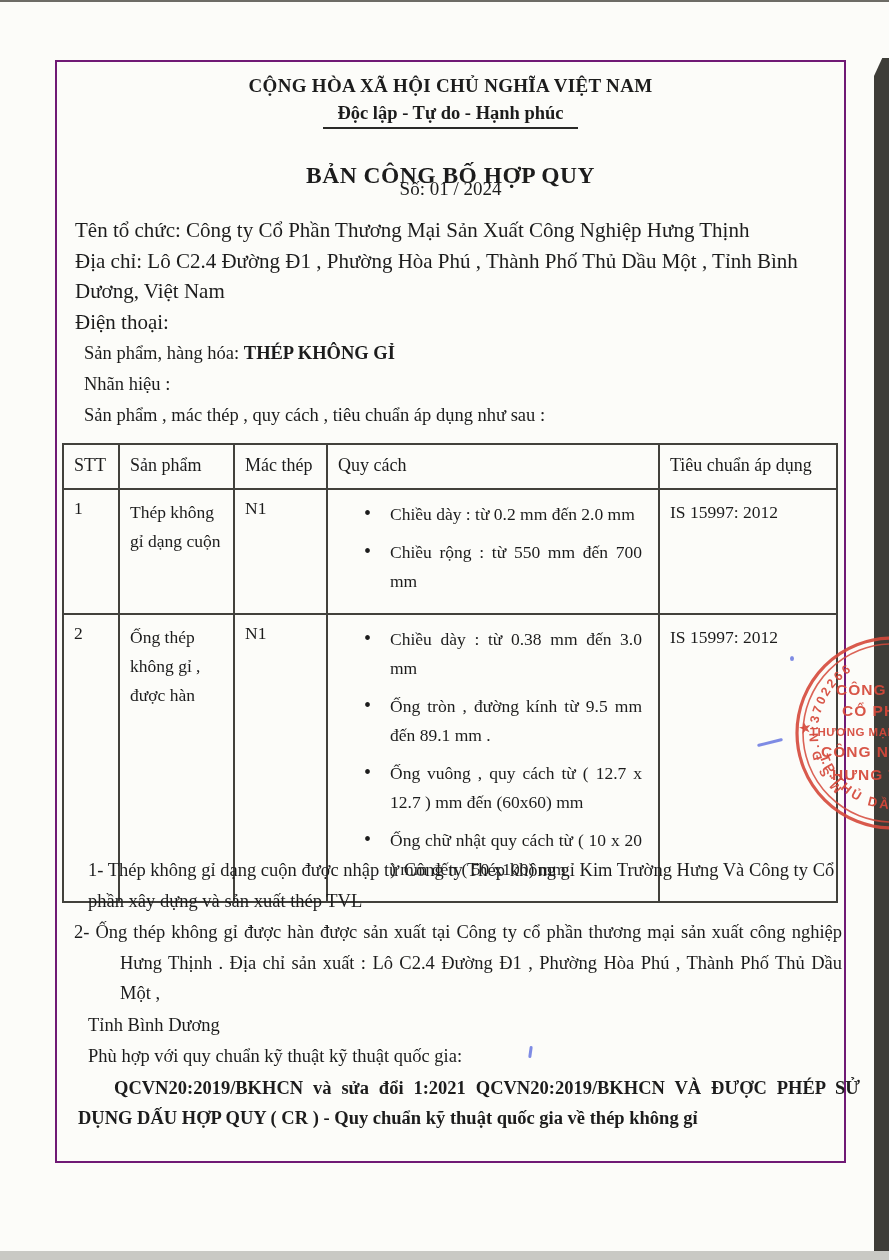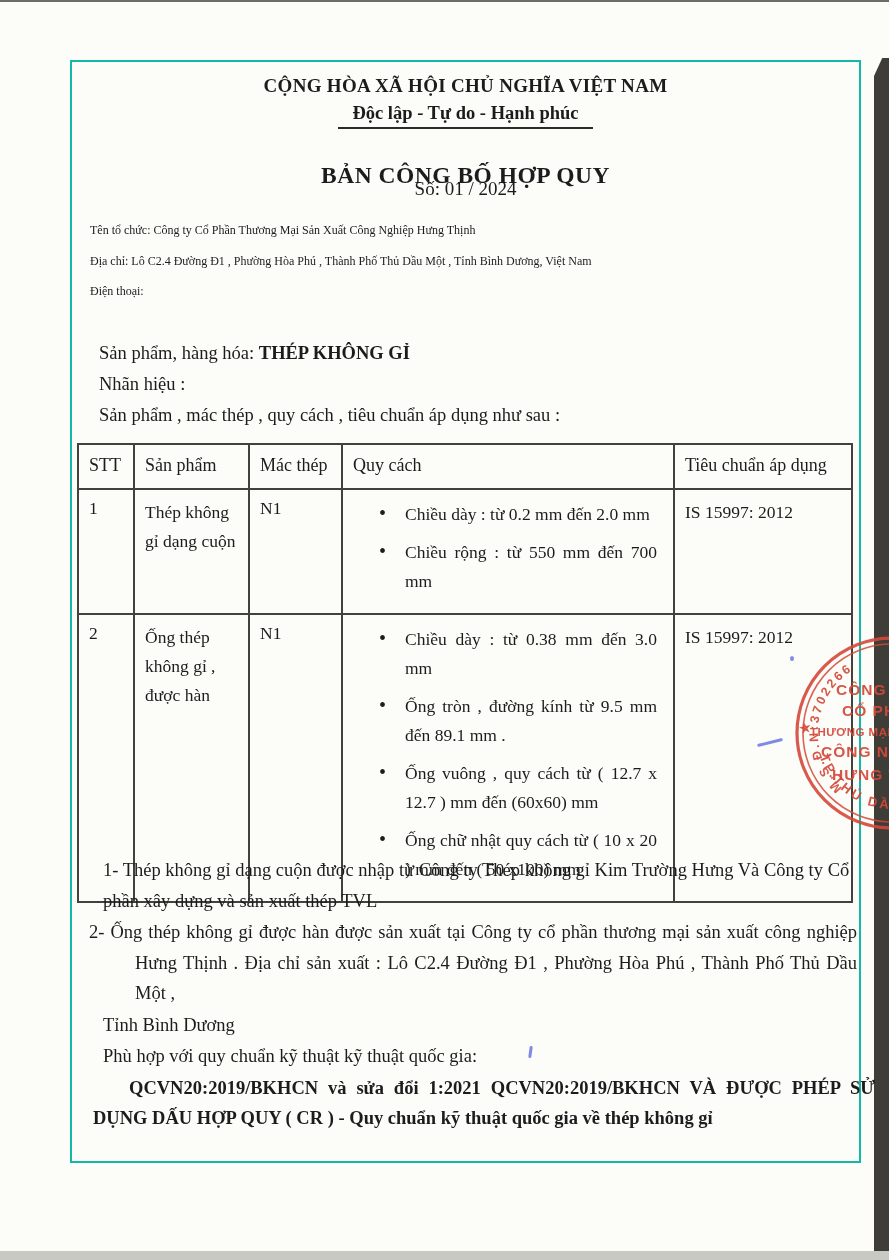--- a/index.html
+++ b/index.html
@@ -10,29 +10,29 @@
     color:#1c1c1c;
   }
   .scan-top-line{position:absolute;left:0;top:0;width:889px;height:2px;background:#53524c;opacity:.85;}
   .scan-right-band{
     position:absolute;top:58px;left:874px;width:15px;height:1194px;background:#3e3d38;
     clip-path:polygon(55% 0,100% 0,100% 100%,0 100%,0 1.5%);
   }
   .scan-bottom-band{position:absolute;left:0;top:1251px;width:889px;height:9px;background:#c9c9c4;}
   .border-box{
     position:absolute;left:55px;top:60px;width:787px;height:1099px;
-    border:2px solid #14b8a6;background:transparent;margin-left:15px;
+    border:2px solid #701a75;background:transparent;
   }
   .center{text-align:center;}
   .nat-line1{position:absolute;top:13px;left:0;width:100%;font-weight:bold;font-size:19px;letter-spacing:.3px;}
   .nat-line2-wrap{position:absolute;top:41px;left:0;width:100%;}
   .nat-line2{display:inline-block;font-weight:bold;font-size:18.5px;border-bottom:2px solid #2a2a28;padding:0 14px 3px 14px;}
   .doc-title{position:absolute;top:100px;left:0;width:100%;font-weight:bold;font-size:23.5px;letter-spacing:.5px;}
   .doc-number{position:absolute;top:116px;left:0;width:100%;font-size:19px;}
-  .org-block{position:absolute;top:153px;left:18px;width:752px;font-size:12px;line-height:30.5px;}
+  .org-block{position:absolute;top:153px;left:18px;width:752px;font-size:21px;line-height:30.5px;}
   .product-block{position:absolute;top:276px;left:27px;width:745px;font-size:18.5px;line-height:31px;}
   .bold{font-weight:bold;}
   .spec-table{
     position:absolute;top:381px;left:5px;width:774px;
     border-collapse:collapse;table-layout:fixed;
     font-size:17.5px;
   }
   .spec-table th,.spec-table td{
     border:2px solid #42413c;vertical-align:top;padding:8px 10px;
     font-weight:normal;text-align:left;

